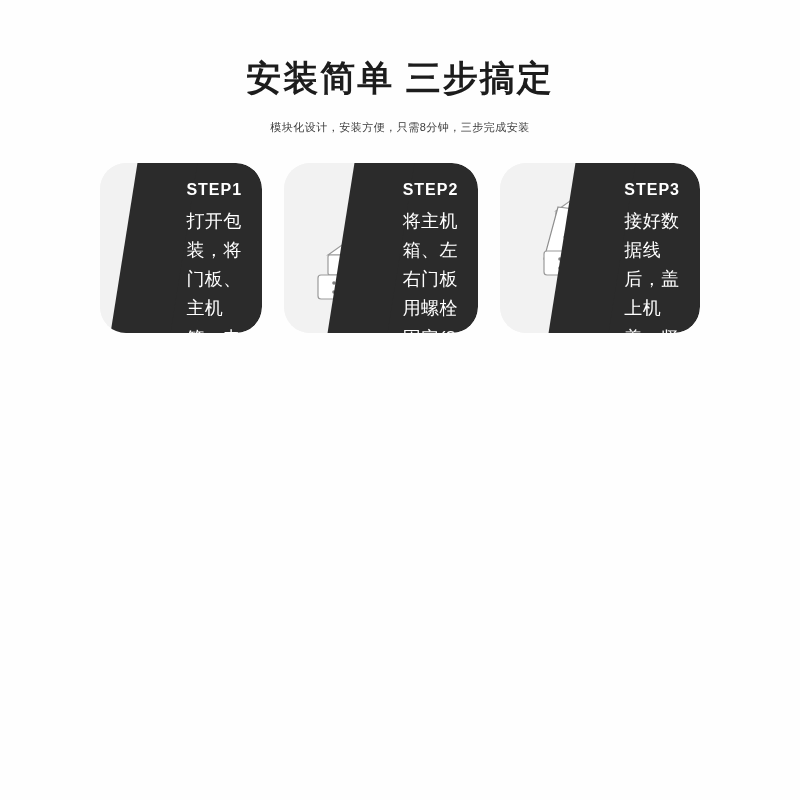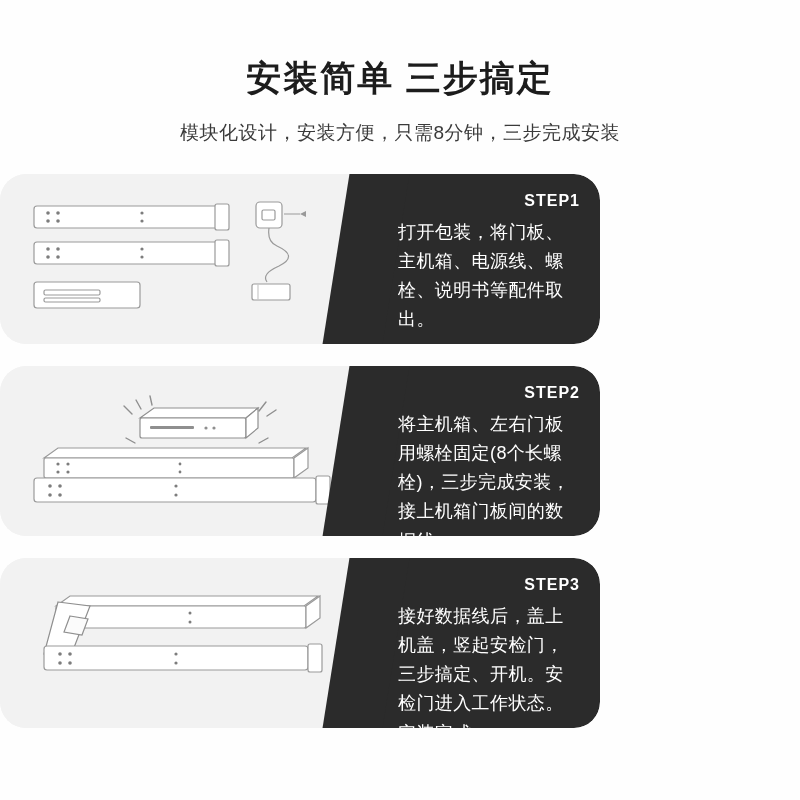--- a/index.html
+++ b/index.html
@@ -14,41 +14,42 @@
     color: #222222;
     overflow: hidden;
   }
   .page {
     position: relative;
     width: 800px;
     height: 800px;
     background: #fefefe;
     display: flex;
     flex-direction: column;
+    align-items: center;
   }
   .main-title {
     margin-top: 55px;
     font-size: 35px;
     font-weight: bold;
     letter-spacing: 2px;
     color: #1c1c1c;
     text-align: center;
   }
   .subtitle {
     margin-top: 18px;
-    font-size: 19px;
+    font-size: 11px;
     color: #3a3a3a;
     letter-spacing: 0.5px;
     text-align: center;
   }
   .steps {
     margin-top: 28px;
     width: 600px;
     display: flex;
-    flex-direction: column;
+    flex-direction: row;
     gap: 22px;
   }
   .step-card {
     position: relative;
     height: 170px;
     border-radius: 26px;
     overflow: hidden;
     background: #f2f2f2;
     display: flex;
   }

